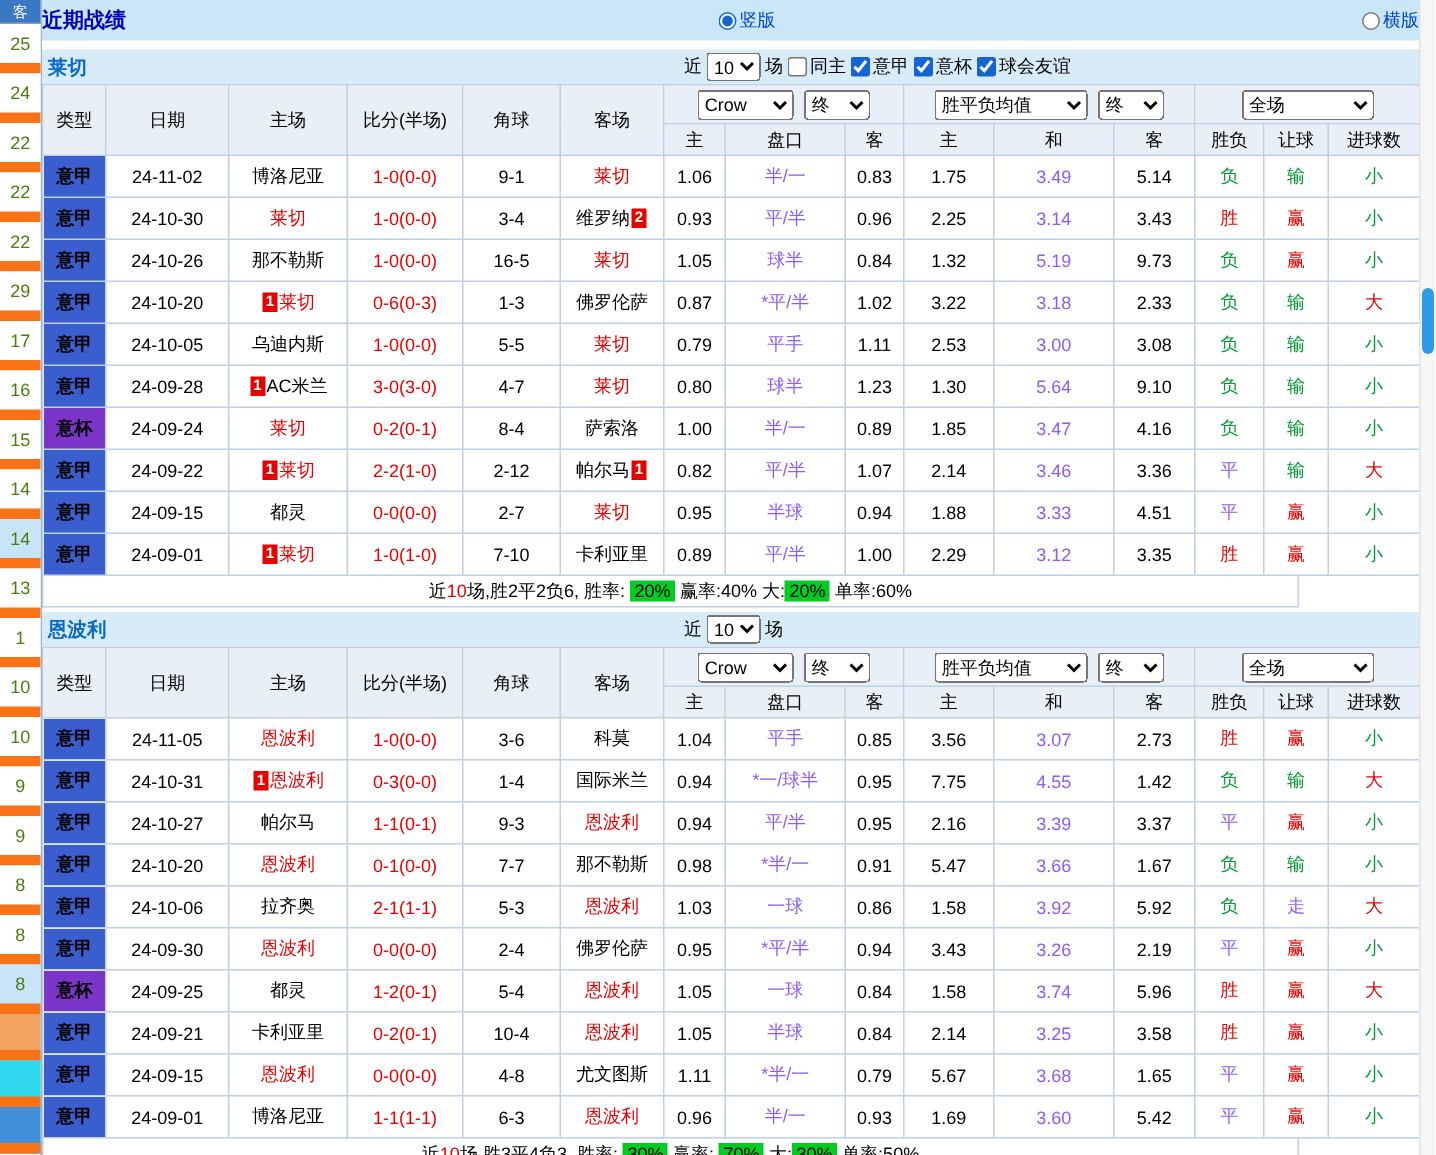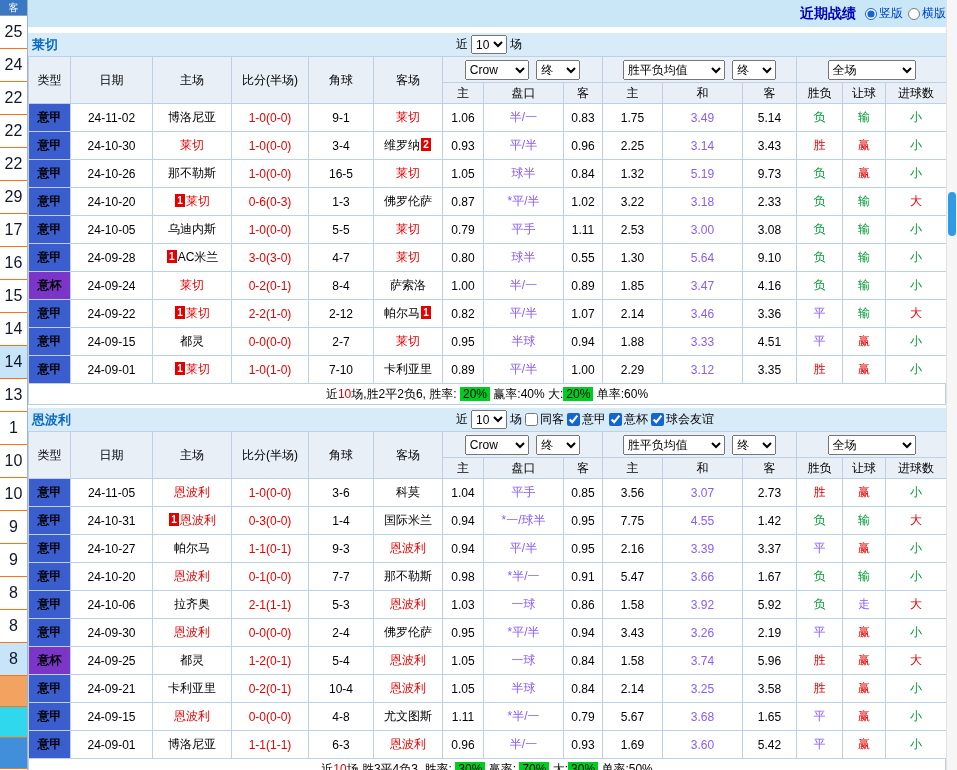--- a/index.html
+++ b/index.html
@@ -6,31 +6,31 @@
   html,body { margin:0; padding:0; }
   body {
     width:957px; height:770px; overflow:hidden; background:#fff;
     font-family:"Liberation Sans","DejaVu Sans",sans-serif;
   }
   .app { position:relative; width:957px; height:770px; }
 
   
   .sidebar { position:absolute; left:0; top:0; width:28px; height:770px; background:#fff; border-right:1px solid #9db4c8; }
   .sb-top { height:16px; background:#3a78c3; color:#fff; font-size:10px; display:flex; align-items:center; justify-content:center; border-bottom:1px solid #88a0b8; }
-  .sb-cell { height:33px; border-bottom:1px solid #f97316; display:flex; align-items:center; justify-content:center; font-size:16px; color:#0f172a; background:#fff; }
+  .sb-cell { height:33px; border-bottom:7px solid #f97316; display:flex; align-items:center; justify-content:center; font-size:12px; color:#4d7c0f; background:#fff; }
   .sb-cell.hl { background:#c8e4f8; }
   .sb-color { height:31px; }
 
   
   .vscroll { position:absolute; right:0; top:0; width:11px; height:770px; background:#f6f6f6; border-left:1px solid #e2e2e2; }
   .vthumb { position:absolute; left:1px; top:192px; width:8px; height:44px; background:#2e9be8; border-radius:4px; }
 
   .main { position:absolute; left:28px; top:0; width:918px; }
 
-  .topbar { height:27px; background:#c9e7f6; display:flex; align-items:center; justify-content:flex-end; gap:5px; margin-bottom:6px; }
+  .topbar { height:27px; background:#c9e7f6; display:flex; align-items:center; justify-content:space-between; gap:5px; margin-bottom:6px; }
   .topbar-title { color:#0000bb; font-weight:bold; font-size:14px; margin-right:4px; }
   .radio-lab { display:inline-flex; align-items:center; gap:2px; color:#0044cc; font-size:12px; cursor:default; }
   input[type=radio] { width:12px; height:12px; margin:0; accent-color:#1464d2; }
   input[type=checkbox] { width:13px; height:13px; margin:0 2px 0 0; accent-color:#1464d2; }
 
   .section-header { position:relative; height:23px; background:#d7ebf8; display:flex; align-items:center; }
   .team-name { color:#0b6bc2; font-weight:bold; font-size:13px; margin-left:4px; }
   .filters { position:absolute; left:428px; display:flex; align-items:center; gap:3px; font-size:12px; color:#000; white-space:nowrap; }
   .filters select { font-size:12px; height:19px; }
   .chk { display:inline-flex; align-items:center; margin-right:3px; font-size:12px; }
@@ -47,21 +47,21 @@
 
   .type-cell { color:#fff; font-weight:bold; }
   .type-cell.league { background:#3a5ece; }
   .type-cell.cup { background:#7b35c8; }
 
   .c-red { color:#e60000; }
   .c-green { color:#009933; }
   .c-blue { color:#8b5cf6; }
   .rc { display:inline-block; background:#e60000; color:#fff; font-size:10px; font-weight:bold; line-height:13px; min-width:10px; padding:0 1px; margin:0 1px; vertical-align:1px; }
 
-  .summary { width:918px; height:21px; line-height:20px; border:1px solid #bdd0e4; border-top:none; text-align:center; font-size:12px; }
+  .summary { width:838px; height:21px; line-height:20px; border:1px solid #bdd0e4; border-top:none; text-align:center; font-size:12px; }
   .summary span { white-space:pre; }
   .badge-green { background:#00cc22; color:#000; padding:0 3px; }
 
   .sec2 { margin-top:3px; }
 </style>
 </head>
 <body>
 
 <div class="app">
 
@@ -108,20 +108,21 @@
       </label>
     </div>
 
     <div class="section">
       <div class="section-header">
         <span class="team-name">莱切</span>
         <div class="filters">
           <span>近</span>
           <select><option>10</option></select>
           <span>场</span>
+          <span><label class="chk"><input type="checkbox" style="">同主</label><label class="chk"><input type="checkbox" checked="" style="">意甲</label><label class="chk"><input type="checkbox" checked="" style="">意杯</label><label class="chk"><input type="checkbox" checked="" style="">球会友谊</label></span>
         </div>
       </div>
 
       <table class="grid">
         <colgroup>
           <col style="width:42px">
             <col style="width:82px">
             <col style="width:79px">
             <col style="width:77px">
             <col style="width:65px">
@@ -256,21 +257,21 @@
             </tr>
             <tr>
               <td class="type-cell league">意甲</td>
               <td>24-09-28</td>
               <td><span class="rc">1</span><span class="">AC米兰</span></td>
               <td><span class="c-red">3-0(3-0)</span></td>
               <td>4-7</td>
               <td><span class="c-red">莱切</span></td>
               <td>0.80</td>
               <td><span class="c-blue">球半</span></td>
-              <td>0.55</td>
+              <td>1.23</td>
               <td>1.30</td>
               <td><span class="c-blue">5.64</span></td>
               <td>9.10</td>
               <td><span class="c-green">负</span></td>
               <td><span class="c-green">输</span></td>
               <td><span class="c-green">小</span></td>
             </tr>
             <tr>
               <td class="type-cell cup">意杯</td>
               <td>24-09-24</td>
@@ -344,21 +345,20 @@
       <div class="summary"><span>近</span><span class="c-red">10</span><span>场,胜2平2负6, 胜率: </span><span class="badge-green">20%</span><span> 赢率:40% 大:</span><span class="badge-green">20%</span><span> 单率:60%</span></div>
     </div>
 
     <div class="section sec2">
       <div class="section-header">
         <span class="team-name">恩波利</span>
         <div class="filters">
           <span>近</span>
           <select><option>10</option></select>
           <span>场</span>
-          <span><label class="chk"><input type="checkbox" style="">同客</label><label class="chk"><input type="checkbox" checked="" style="">意甲</label><label class="chk"><input type="checkbox" checked="" style="">意杯</label><label class="chk"><input type="checkbox" checked="" style="">球会友谊</label></span>
         </div>
       </div>
 
       <table class="grid">
         <colgroup>
           <col style="width:42px">
             <col style="width:82px">
             <col style="width:79px">
             <col style="width:77px">
             <col style="width:65px">

